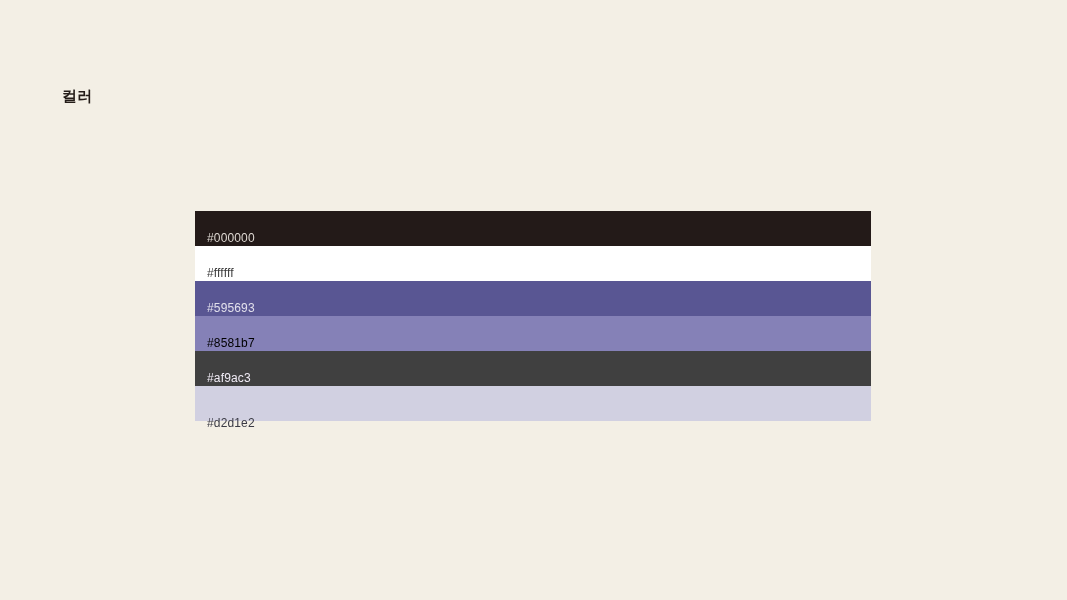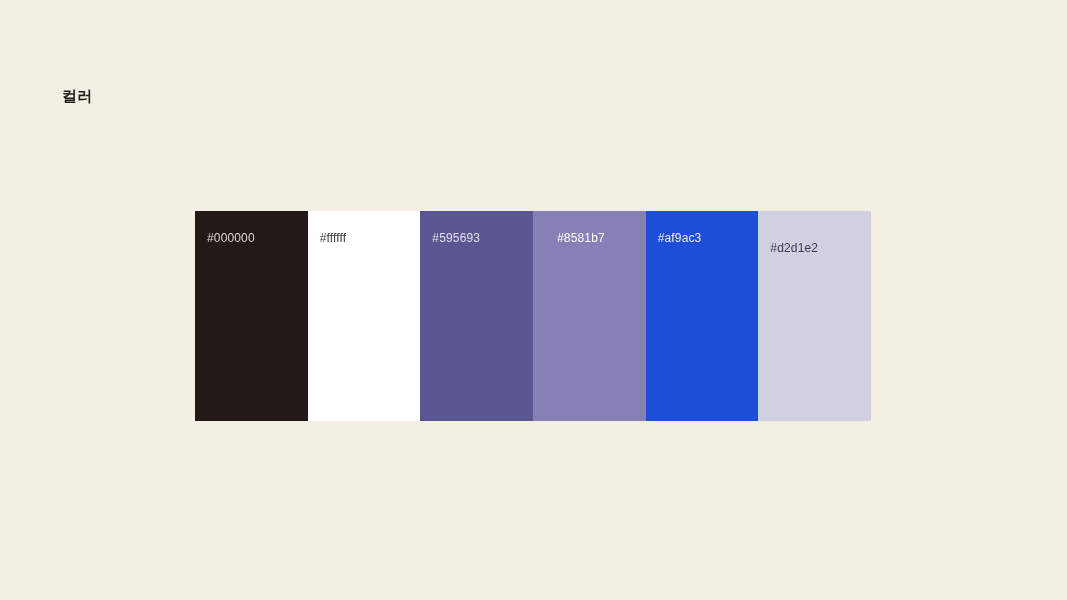--- a/index.html
+++ b/index.html
@@ -27,20 +27,21 @@
     white-space: nowrap;
     margin-top: 32px;
   }
   #palette {
     position: absolute;
     left: 195px;
     top: 211px;
     width: 676px;
     height: 210px;
     display: flex;
+    flex-direction: column;
     align-items: stretch;
   }
   .swatch {
     flex: 1 1 0;
     position: relative;
     height: 100%;
     box-sizing: border-box;
   }
   .swatch-label {
     position: absolute;
@@ -65,24 +66,24 @@
 
   <div class="swatch" style="background-color: rgb(255, 255, 255);">
     <span class="swatch-label" style="color: rgb(58, 58, 58);">#ffffff</span>
   </div>
 
   <div class="swatch" style="background-color: rgb(89, 86, 147);">
     <span class="swatch-label" style="color: rgb(226, 224, 236);">#595693</span>
   </div>
 
   <div class="swatch" style="background-color: rgb(133, 129, 183);">
-    <span class="swatch-label" style="color: #ffffff; margin-left: 12px;">#8581b7</span>
+    <span class="swatch-label" style="color: #000000;">#8581b7</span>
   </div>
 
-  <div class="swatch" style="background-color: #1d4ed8;">
+  <div class="swatch" style="background-color: #404040;">
     <span class="swatch-label" style="color: rgb(241, 236, 246);">#af9ac3</span>
   </div>
 
   <div class="swatch" style="background-color: rgb(209, 208, 225);">
     <span class="swatch-label" style="color: rgb(58, 58, 68); margin-top: 10px;">#d2d1e2</span>
   </div>
 
 </div>
 
 </body></html>

